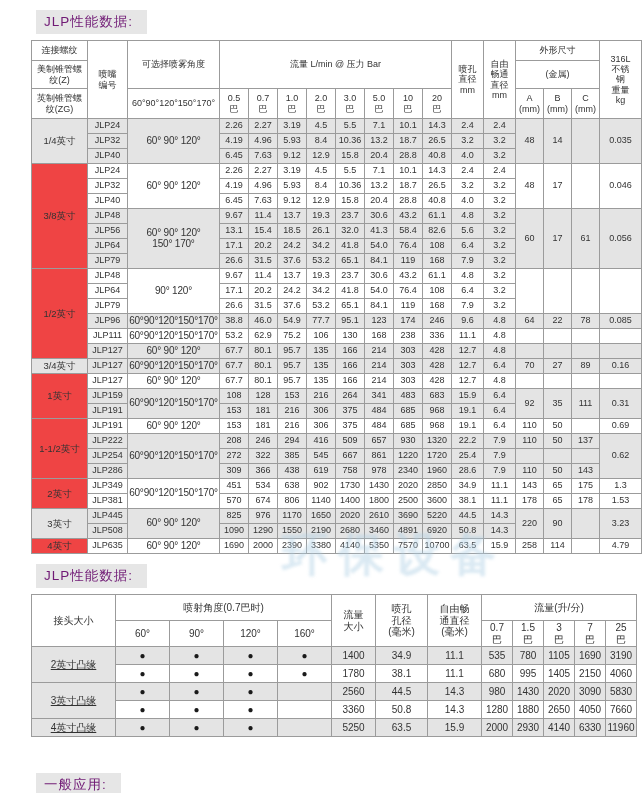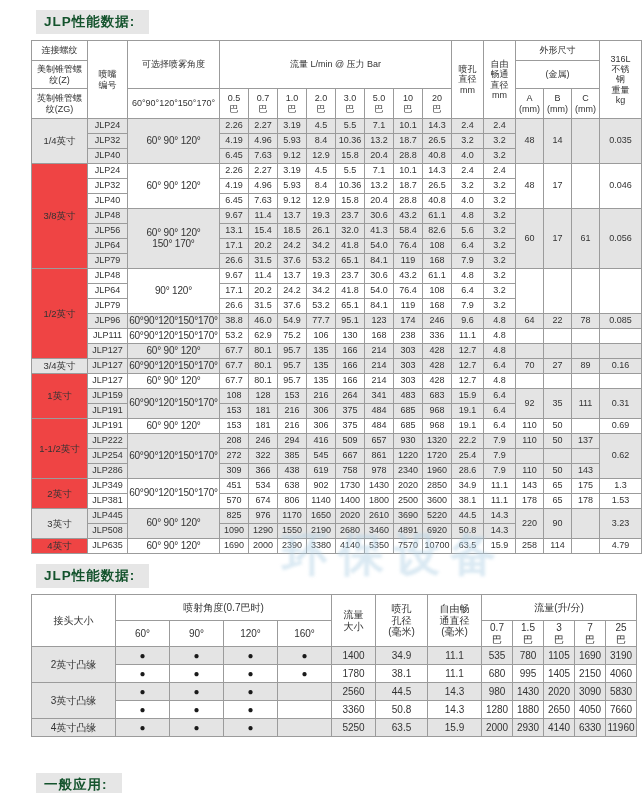--- a/index.html
+++ b/index.html
@@ -11,22 +11,22 @@
     font-family:"Liberation Sans", sans-serif;
     color:#333;
     overflow:hidden;
   }
   .title-box{
     display:inline-block;
     margin:10px 0 6px 36px;
     background:#e6e6e6;
     padding:3px 14px 3px 8px;
     font-size:13.5px;
-    font-weight:bold;
-    color:#14532d;
+    font-weight:normal;
+    color:#701a75;
     letter-spacing:1px;
   }
   table{
     border-collapse:collapse;
     table-layout:fixed;
     margin-left:31px;
     border:1.5px solid #5f5f5f;
   }
   .t1{width:610px;}
   .t2{width:605px;}
@@ -59,21 +59,21 @@
   .pre{white-space:pre-line;}
   .t2 th{font-size:10px;}
   .t2 thead tr:nth-child(1) th{height:25px;}
   .t2 thead tr:nth-child(2) th{height:25px;}
   .t2 td{
     font-size:10px;
     height:17px;
     background:#fff;
   }
   .t2 tr.shade td{background:#e4e4e4;}
-  .t2 td.size-cell{background:#ffffff;}
+  .t2 td.size-cell{background:#ffffff;text-decoration:underline;}
   .t2 td.dot-cell{font-size:10px;color:#1a1a1a;}
   .apps{margin-top:26px;}
   .apps .title-box{margin-bottom:4px;}
   .watermark{
     position:absolute;
     left:282px;
     top:524px;
     font-size:46px;
     font-weight:bold;
     color:#aecfe4;

